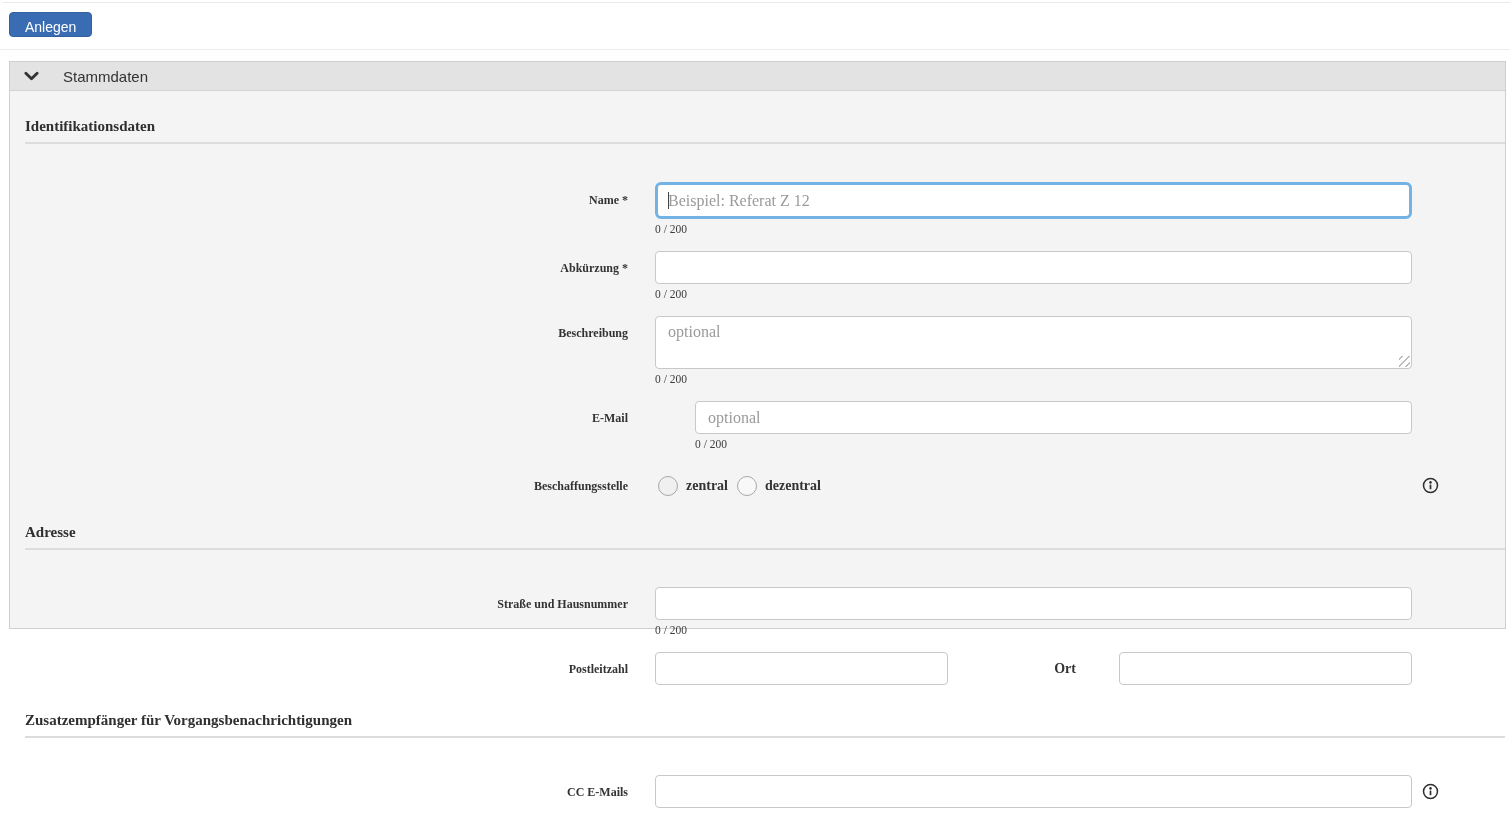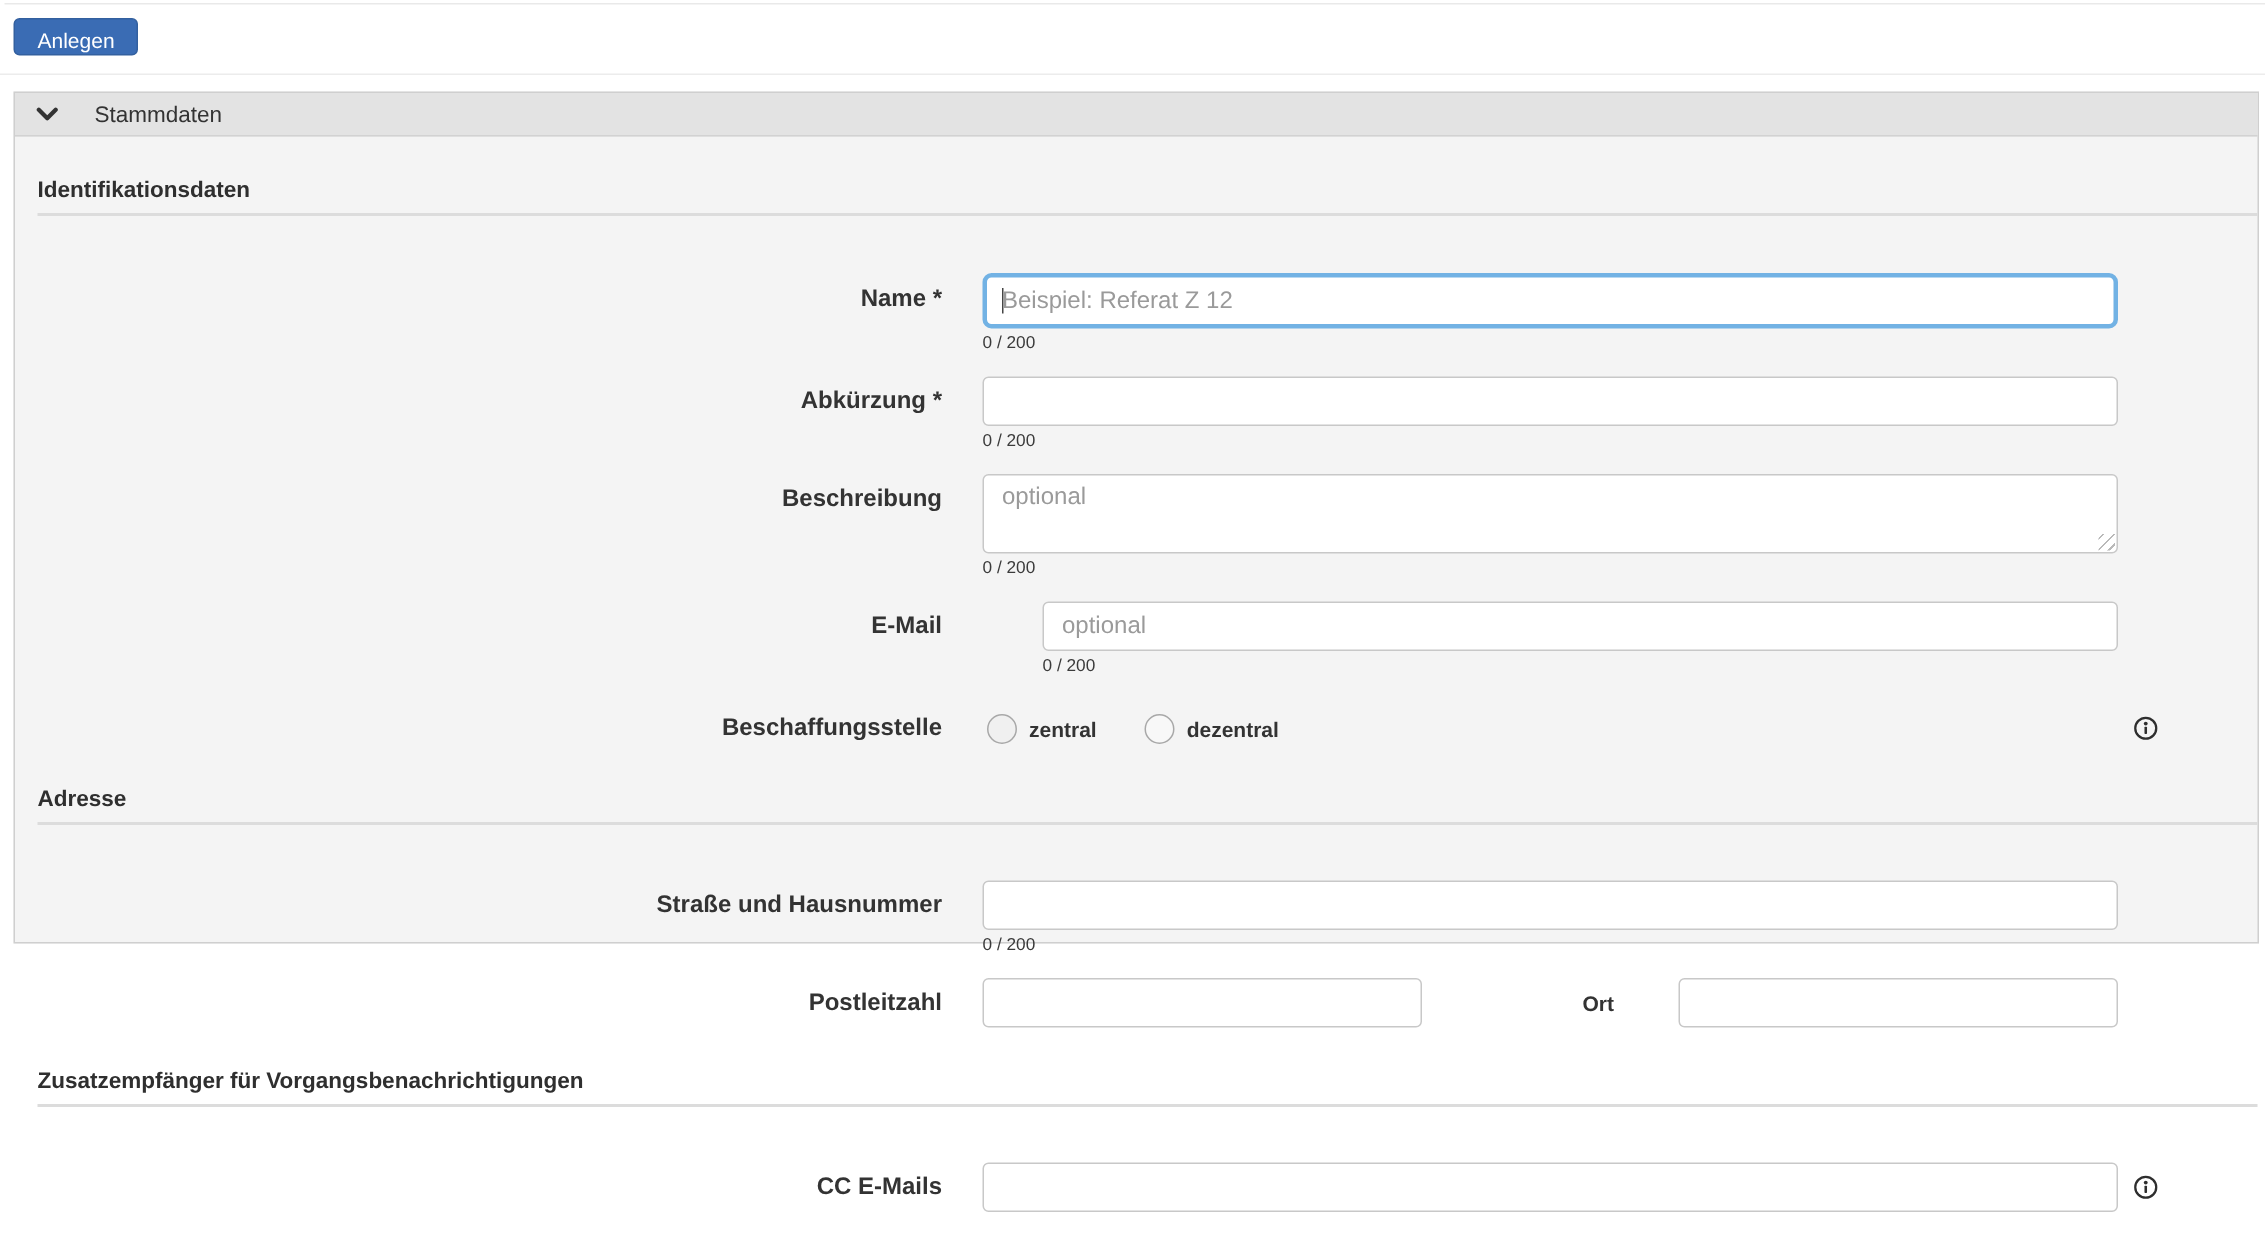--- a/index.html
+++ b/index.html
@@ -42,21 +42,21 @@
     height: 29px;
     background: #e3e3e3;
     border-bottom: 1px solid #d2d2d2;
     display: flex;
     align-items: center;
     padding-left: 14px;
     cursor: pointer;
   }
   .chevron { width: 15px; height: 10px; display: block; }
   .panel-title { margin-left: 24px; font-size: 15px; color: #333; }
-  .panel-body { padding-top: 2px; }
+  .panel-body { padding-top: 2px; font-family: Liberation Serif, serif; }
 
   .section-heading {
     margin: 25px 0 0 15px;
     font-size: 15px;
     font-weight: bold;
     color: #2f2f2f;
     padding-bottom: 7px;
     border-bottom: 2px solid #dcdcdc;
   }
   .section-heading.adresse { margin-top: 28px; }
@@ -66,21 +66,21 @@
     display: flex;
     align-items: flex-start;
     padding-right: 93px;
     position: relative;
   }
   .col-label {
     flex: 0 0 645px;
     text-align: right;
     padding-right: 27px;
     padding-top: 7px;
-    font-size: 16px;
+    font-size: 12px;
     font-weight: bold;
     color: #333;
     line-height: 20px;
     white-space: nowrap;
   }
   .col-control { flex: 1 1 auto; position: relative; }
 
   .tb {
     width: 100%;
     height: 33px;
@@ -124,21 +124,21 @@
   .row-name    { margin-top: 38px; }
   .row-abk     { margin-top: 14px; }
   .row-beschr  { margin-top: 14px; }
   .row-email   { margin-top: 14px; gap: 40px; }
   .row-radio   { margin-top: 24px; align-items: center; }
   .row-radio .col-label { padding-top: 0; }
   .row-strasse { margin-top: 37px; }
   .row-plz     { margin-top: 14px; }
   .row-cc      { margin-top: 37px; }
 
-  .radio-group { display: flex; align-items: center; gap: 32px; padding-left: 3px; }
+  .radio-group { display: flex; align-items: center; gap: 9px; padding-left: 3px; }
   .radio-option { display: flex; align-items: center; cursor: pointer; }
   .radio-circle {
     width: 20px; height: 20px;
     border: 1px solid #a8a8a8;
     border-radius: 50%;
     background: #f0f0f0;
     display: inline-block;
   }
   .radio-label { margin-left: 8px; font-size: 14px; font-weight: bold; color: #333; }
 

